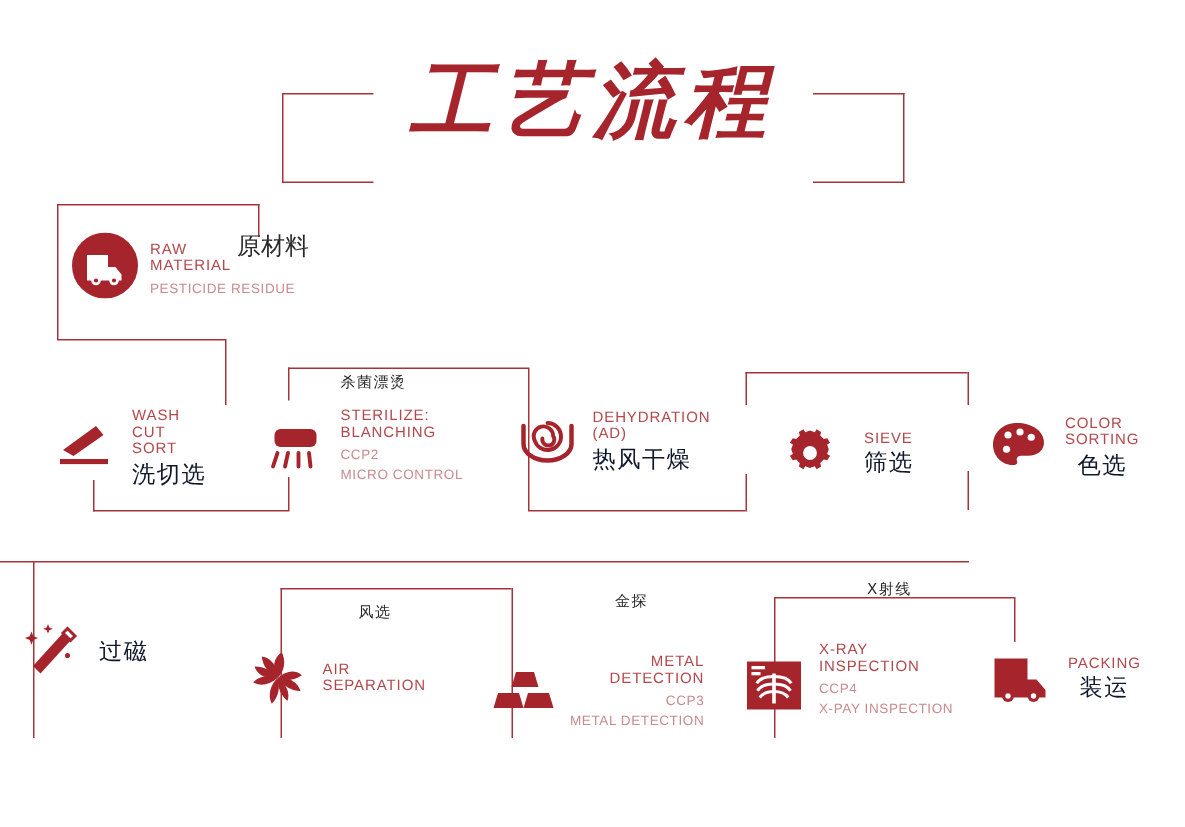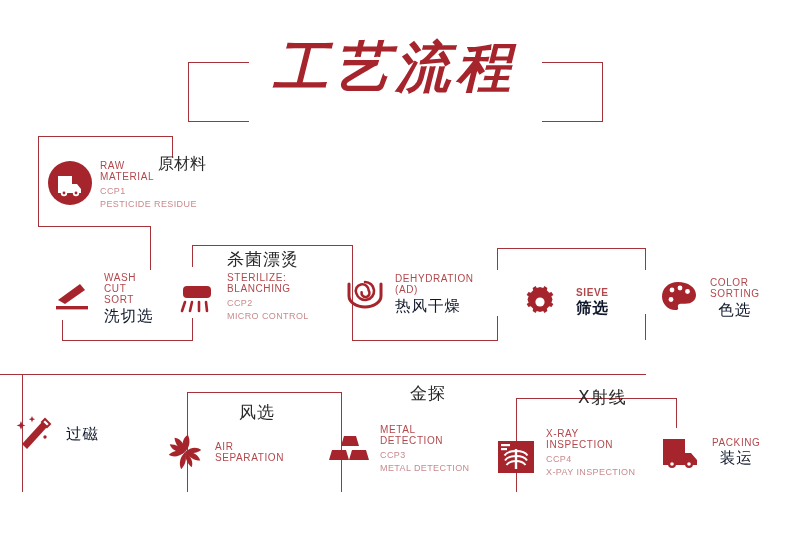--- a/index.html
+++ b/index.html
@@ -95,21 +95,21 @@
     color: #c98a8d;
     font-size: 9px;
     letter-spacing: 0.4px;
     margin-top: 3px;
     line-height: 1.45;
     font-family: "Liberation Sans", sans-serif;
   }
   .zh-above {
     position: absolute;
     color: #2a2a2a;
-    font-size: 17px;
+    font-size: 10px;
     letter-spacing: 1px;
     font-family: "DejaVu Sans", sans-serif;
     white-space: nowrap;
   }
   .zh-below {
     color: #0f172a;
     font-size: 15.5px;
     letter-spacing: 1px;
     font-family: "DejaVu Sans", sans-serif;
     margin-top: 2px;
@@ -175,27 +175,26 @@
         <circle cx="28" cy="32" r="1.4" fill="#a6252c"></circle>
       </svg>
     </div>
     <div class="step-text">
       <div class="row-inline">
         <span class="en">RAW
 MATERIAL</span>
         <span class="zh-inline">原材料</span>
       </div>
       <div class="ccp">
-        <div>CCP1</div>
         <div>PESTICIDE RESIDUE</div>
       </div>
     </div>
   </div>
 
-  <div class="step" style="left:52px; top:272px;">
+  <div class="step" style="left:36px; top:272px;">
     <div class="step-icon">
       <svg width="44" height="40" viewBox="0 0 44 40">
         <path d="M6 22 L28 6 L33 12 L13 26 Z" fill="#a6252c"></path>
         <rect x="4" y="28" width="32" height="3.4" fill="#a6252c"></rect>
       </svg>
     </div>
     <div class="step-text">
       <div class="en">WASH
 CUT
 SORT</div>
@@ -228,21 +227,21 @@
         <path d="M22 8 a9 9 0 1 1 -8.6 11.5 a6.5 6.5 0 1 1 12.4 -2.8 a4 4 0 1 1 -7.2 1.6" stroke="#a6252c" stroke-width="2.6" fill="none" stroke-linecap="round"></path>
       </svg>
     </div>
     <div class="step-text">
       <div class="en">DEHYDRATION
 (AD)</div>
       <div class="zh-below">热风干燥</div>
     </div>
   </div>
 
-  <div class="step" style="left:518px; top:280px;font-weight:bold;">
+  <div class="step" style="left:518px; top:280px;">
     <div class="step-icon">
       <svg width="36" height="36" viewBox="0 0 36 36">
         <path d="M18 3 l3.2 1.1 1.2 -2.0 3.0 1.9 -0.6 2.3 2.4 2.4 2.3 -0.6 1.9 3.0 -2.0 1.2 1.1 3.2 -1.1 3.2 2.0 1.2 -1.9 3.0 -2.3 -0.6 -2.4 2.4 0.6 2.3 -3.0 1.9 -1.2 -2.0 -3.2 1.1 -3.2 -1.1 -1.2 2.0 -3.0 -1.9 0.6 -2.3 -2.4 -2.4 -2.3 0.6 -1.9 -3.0 2.0 -1.2 -1.1 -3.2 1.1 -3.2 -2.0 -1.2 1.9 -3.0 2.3 0.6 2.4 -2.4 -0.6 -2.3 3.0 -1.9 1.2 2.0 z" fill="#a6252c"></path>
         <circle cx="18" cy="18" r="4.6" fill="#ffffff"></circle>
       </svg>
     </div>
     <div class="step-text" style="margin-left:6px;">
       <div class="en">SIEVE</div>
       <div class="zh-below" style="">筛选</div>
     </div>
@@ -295,21 +294,21 @@
         </g>
       </svg>
     </div>
     <div class="step-text" style="position:relative;">
       <div class="zh-above" style="left:24px; top:-38px;">风选</div>
       <div class="en">AIR
 SEPARATION</div>
     </div>
   </div>
 
-  <div class="step" style="left:328px; top:424px;">
+  <div class="step" style="left:328px; top:436px;text-align:right;">
     <div class="step-icon">
       <svg width="44" height="40" viewBox="0 0 44 40">
         <path d="M16 6 h12 l3 10 h-18 z" fill="#a6252c"></path>
         <path d="M4 20 h14 l3 10 h-20 z" fill="#a6252c"></path>
         <path d="M24 20 h14 l3 10 h-20 z" fill="#a6252c"></path>
       </svg>
     </div>
     <div class="step-text" style="position:relative;">
       <div class="zh-above" style="left:30px; top:-40px;">金探</div>
       <div class="en">METAL

